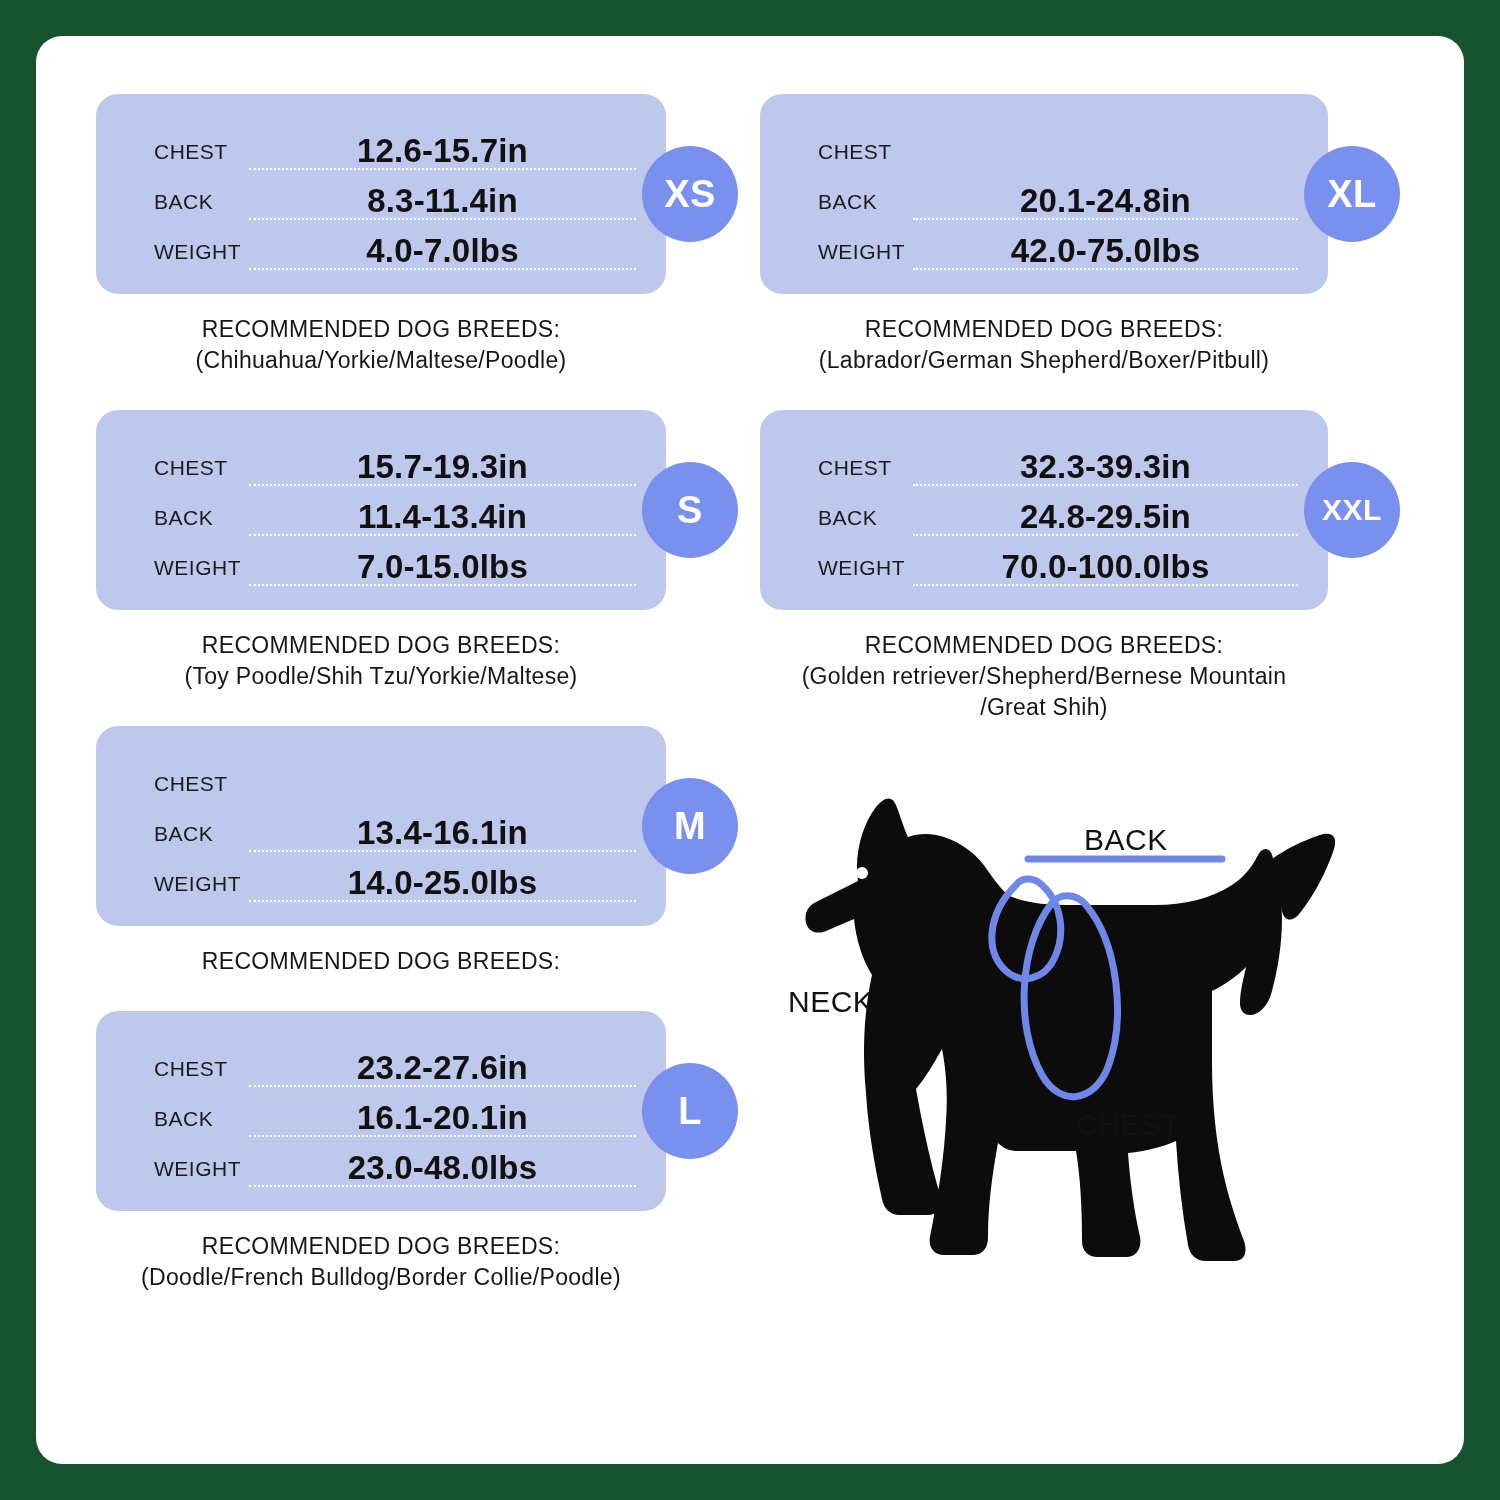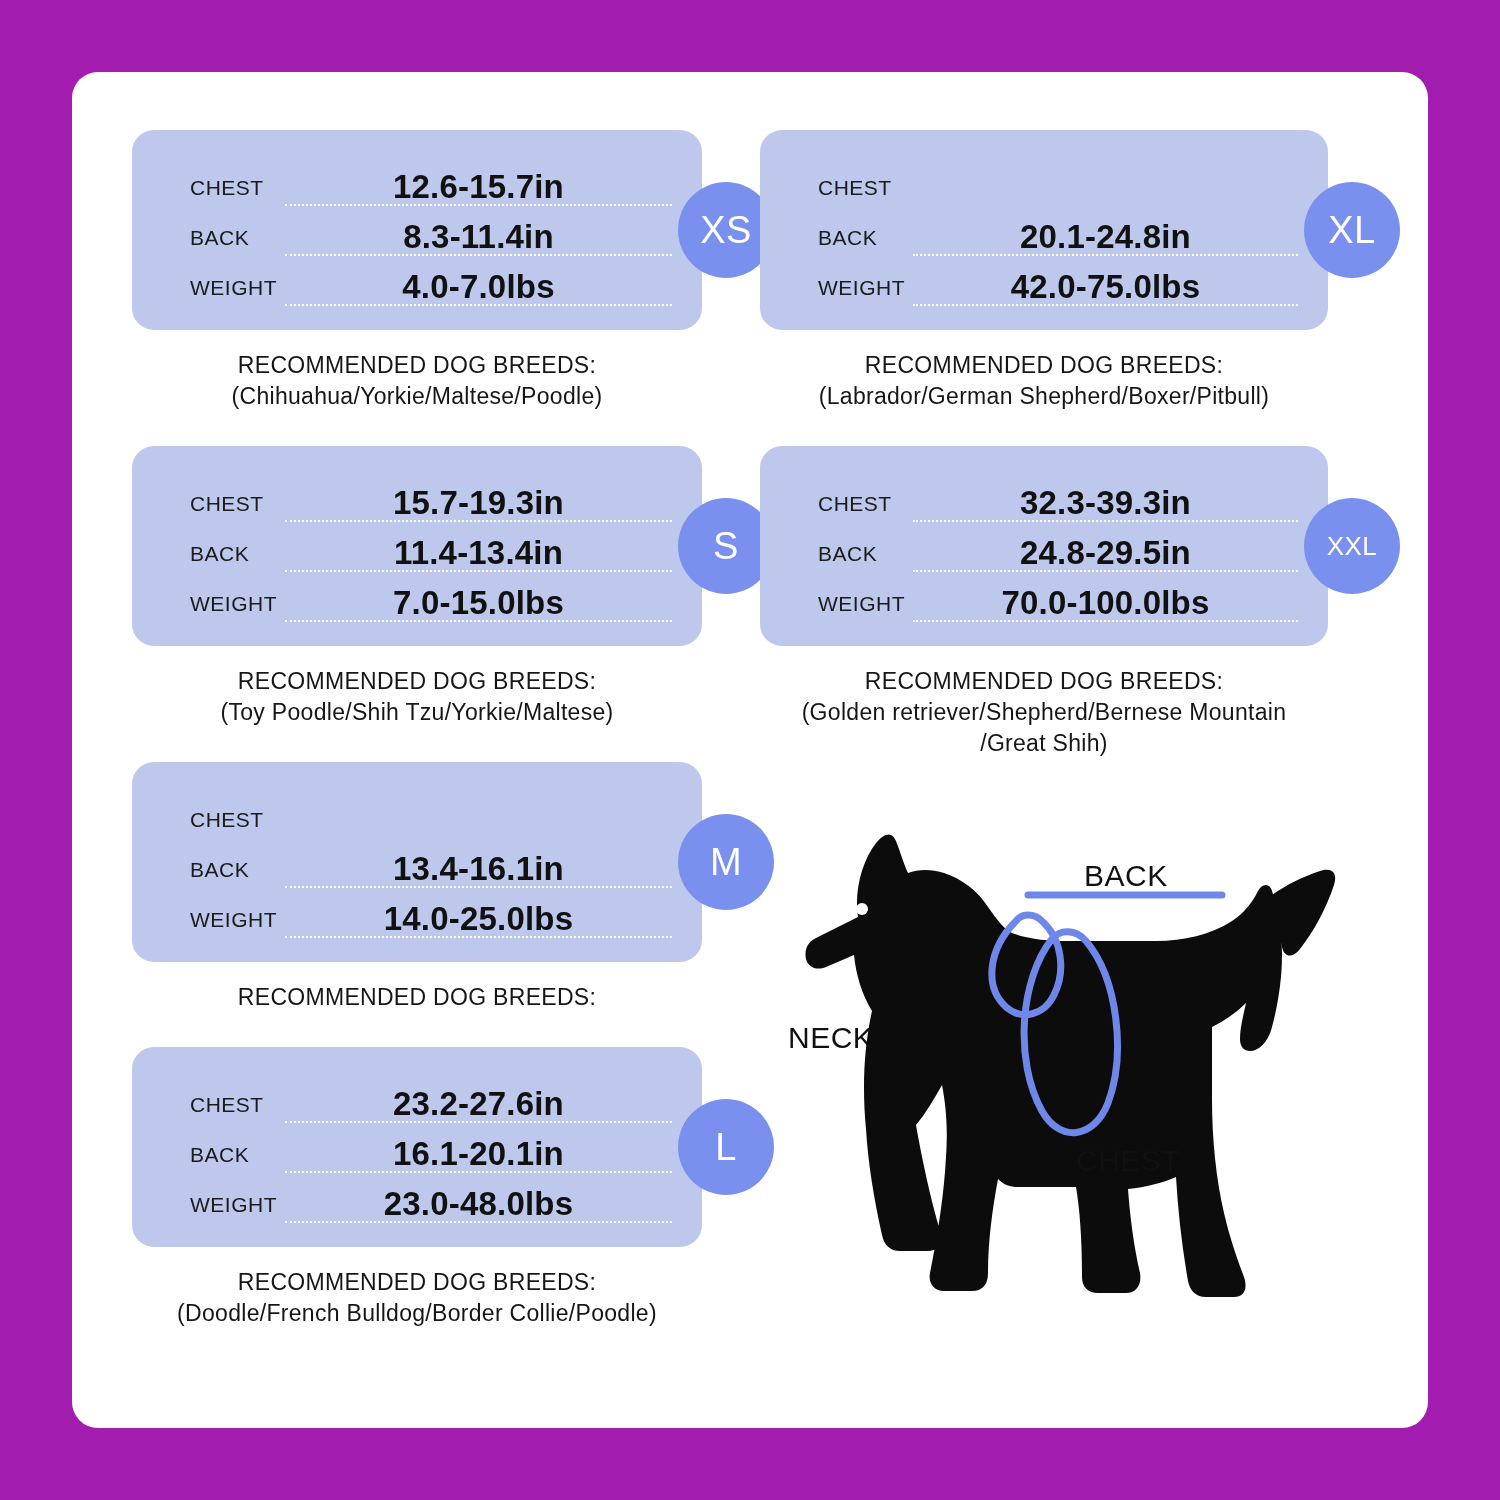--- a/index.html
+++ b/index.html
@@ -11,23 +11,23 @@
     width: 1500px;
     height: 1500px;
     font-family: "Liberation Sans", sans-serif;
     overflow: hidden;
   }
   .frame {
     position: absolute;
     left: 0; top: 0;
     width: 1500px;
     height: 1500px;
-    background: #a21caf;
+    background: #14532d;
     box-sizing: border-box;
-    padding: 72px;
+    padding: 36px;
   }
   .card {
     width: 100%;
     height: 100%;
     background: #ffffff;
     border-radius: 26px;
     box-sizing: border-box;
     position: relative;
     overflow: hidden;
   }
@@ -101,24 +101,24 @@
     transform: translateY(-50%);
     width: 96px;
     height: 96px;
     border-radius: 50%;
     background: #7a90ee;
     color: #ffffff;
     display: flex;
     align-items: center;
     justify-content: center;
     font-size: 38px;
-    font-weight: normal;
+    font-weight: bold;
     letter-spacing: 0.5px;
   }
-  .badge.small-text { font-size: 26px; }
+  .badge.small-text { font-size: 30px; }
 
   .breeds {
     text-align: center;
     margin-top: 20px;
     font-size: 23px;
     color: #161616;
     line-height: 31px;
     letter-spacing: 0.3px;
   }
   .breeds-left { width: 570px; }

